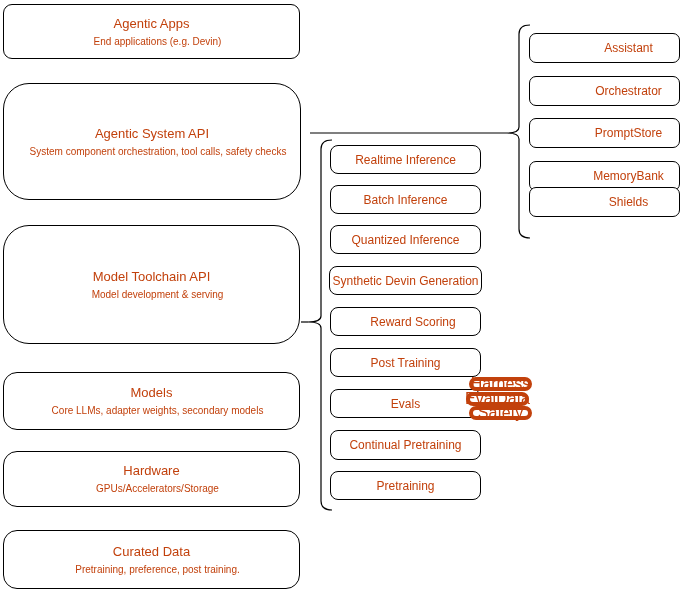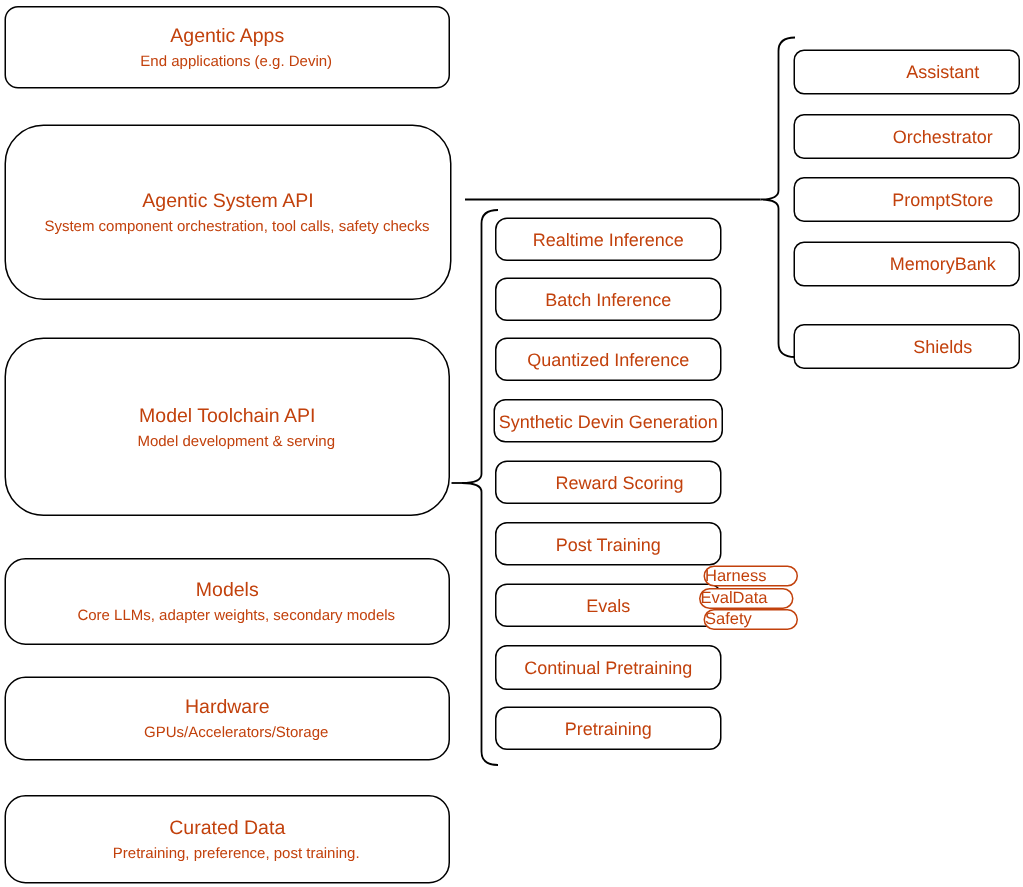--- a/index.html
+++ b/index.html
@@ -21,25 +21,25 @@
     align-items:center;
     justify-content:center;
     text-align:center;
   }
   .box .title{font-size:13px;line-height:15px;white-space:nowrap;}
   .box .subtitle{font-size:10px;line-height:12px;margin-top:5px;white-space:nowrap;padding-left:12px;}
   .label{font-size:12px;line-height:14px;white-space:nowrap;}
   .pill{
     position:absolute;
     background:#ffffff;
-    border:1px solid #c2410c;
+    border:4px solid #c2410c;
     border-radius:8px;
     box-sizing:border-box;
-    display:flex;align-items:center;justify-content:flex-start;
-    font-size:11px;
+    display:flex;align-items:center;justify-content:center;
+    font-size:16px;
     z-index:3;
   }
   
   #agentic-apps       {left:3px;  top:4px;   width:297px; height:55px;  border-radius:9px;}
   #agentic-system-api {left:3px;  top:83px;  width:298px; height:117px; border-radius:26px;}
   #model-toolchain-api{left:3px;  top:225px; width:297px; height:119px; border-radius:26px;}
   #models             {left:3px;  top:372px; width:297px; height:58px;  border-radius:14px;}
   #hardware           {left:3px;  top:451px; width:297px; height:56px;  border-radius:14px;}
   #curated-data       {left:3px;  top:530px; width:297px; height:59px;  border-radius:14px;}
   
@@ -56,21 +56,21 @@
   
   #pill-0{left:469px;top:377px;width:63px;height:14px;}
   #pill-1{left:466px;top:392px;width:63px;height:14px;}
   #pill-2{left:469px;top:406px;width:63px;height:14px;}
   
   .right{left:529px;width:151px;height:30px;border-radius:7px;z-index:2;padding-left:48px;}
   #right-0{top:33px;}
   #right-1{top:76px;}
   #right-2{top:118px;}
   #right-3{top:161px;}
-  #right-4{top:216px;}
+  #right-4{top:187px;}
   
   #connectors{position:absolute;left:0;top:0;width:682px;height:591px;z-index:1;}
 </style>
 </head>
 <body>
 
 <div id="canvas">
 
   <svg id="connectors" viewBox="0 0 682 591" xmlns="http://www.w3.org/2000/svg">
     <path d="M310,133 H507" stroke="#000" stroke-width="1.2" fill="none"></path>

